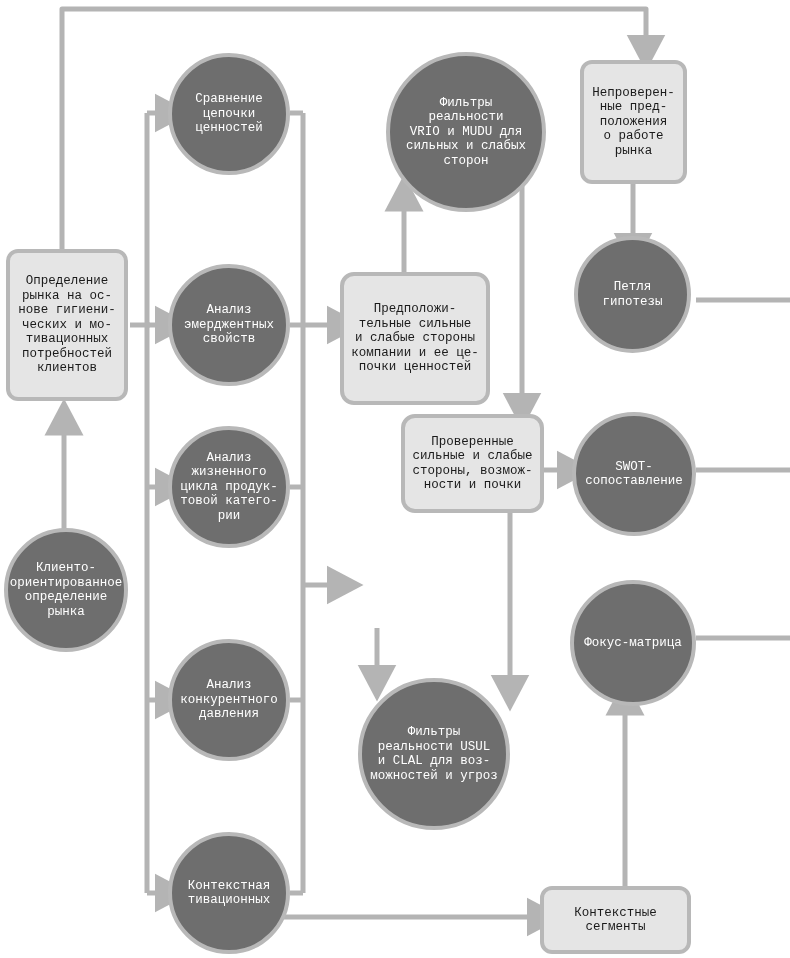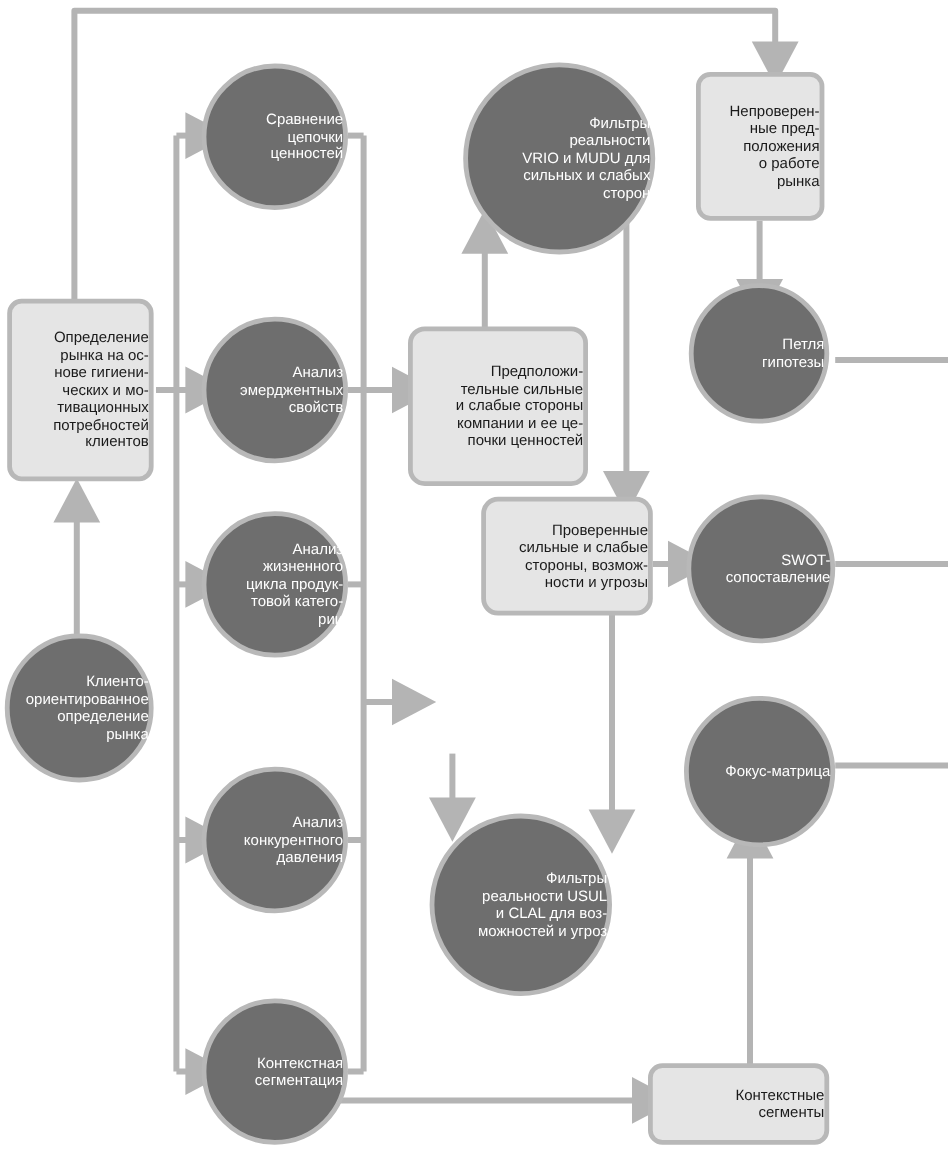--- a/index.html
+++ b/index.html
@@ -23,22 +23,23 @@
     width: 790px;
     height: 958px;
     pointer-events: none;
   }
   .node {
     position: absolute;
     box-sizing: border-box;
     display: flex;
     align-items: center;
     justify-content: center;
-    text-align: right;
+    text-align: center;
     line-height: 1.16;
+    font-family: Liberation Mono, monospace;
   }
   .node .lbl {
     display: block;
     width: 100%;
     white-space: pre-line;
   }
   .circle {
     border-radius: 50%;
     background: #6e6e6e;
     border: 4px solid #b8b8b8;
@@ -154,21 +155,21 @@
   </div>
 
   <div class="node circle" style="left:168px; top:639px; width:122px; height:122px;">
     <span class="lbl">Анализ
 конкурентного
 давления</span>
   </div>
 
   <div class="node circle" style="left:168px; top:832px; width:122px; height:122px;">
     <span class="lbl">Контекстная
-сегментация</span>
+тивационных</span>
   </div>
 
   <div class="node boxn box-wide" style="left:340px; top:272px; width:150px; height:133px;">
     <span class="lbl">Предположи-
 тельные сильные
 и слабые стороны
 компании и ее це-
 почки ценностей</span>
   </div>
 
@@ -190,21 +191,21 @@
 
   <div class="node circle" style="left:574px; top:236px; width:117px; height:117px;">
     <span class="lbl">Петля
 гипотезы</span>
   </div>
 
   <div class="node boxn box-wide" style="left:401px; top:414px; width:143px; height:99px;">
     <span class="lbl">Проверенные
 сильные и слабые
 стороны, возмож-
-ности и угрозы</span>
+ности и почки</span>
   </div>
 
   <div class="node circle" style="left:572px; top:412px; width:124px; height:124px;">
     <span class="lbl">SWOT-
 сопоставление</span>
   </div>
 
 
   <div class="node circle" style="left:358px; top:678px; width:152px; height:152px;">
     <span class="lbl">Фильтры

